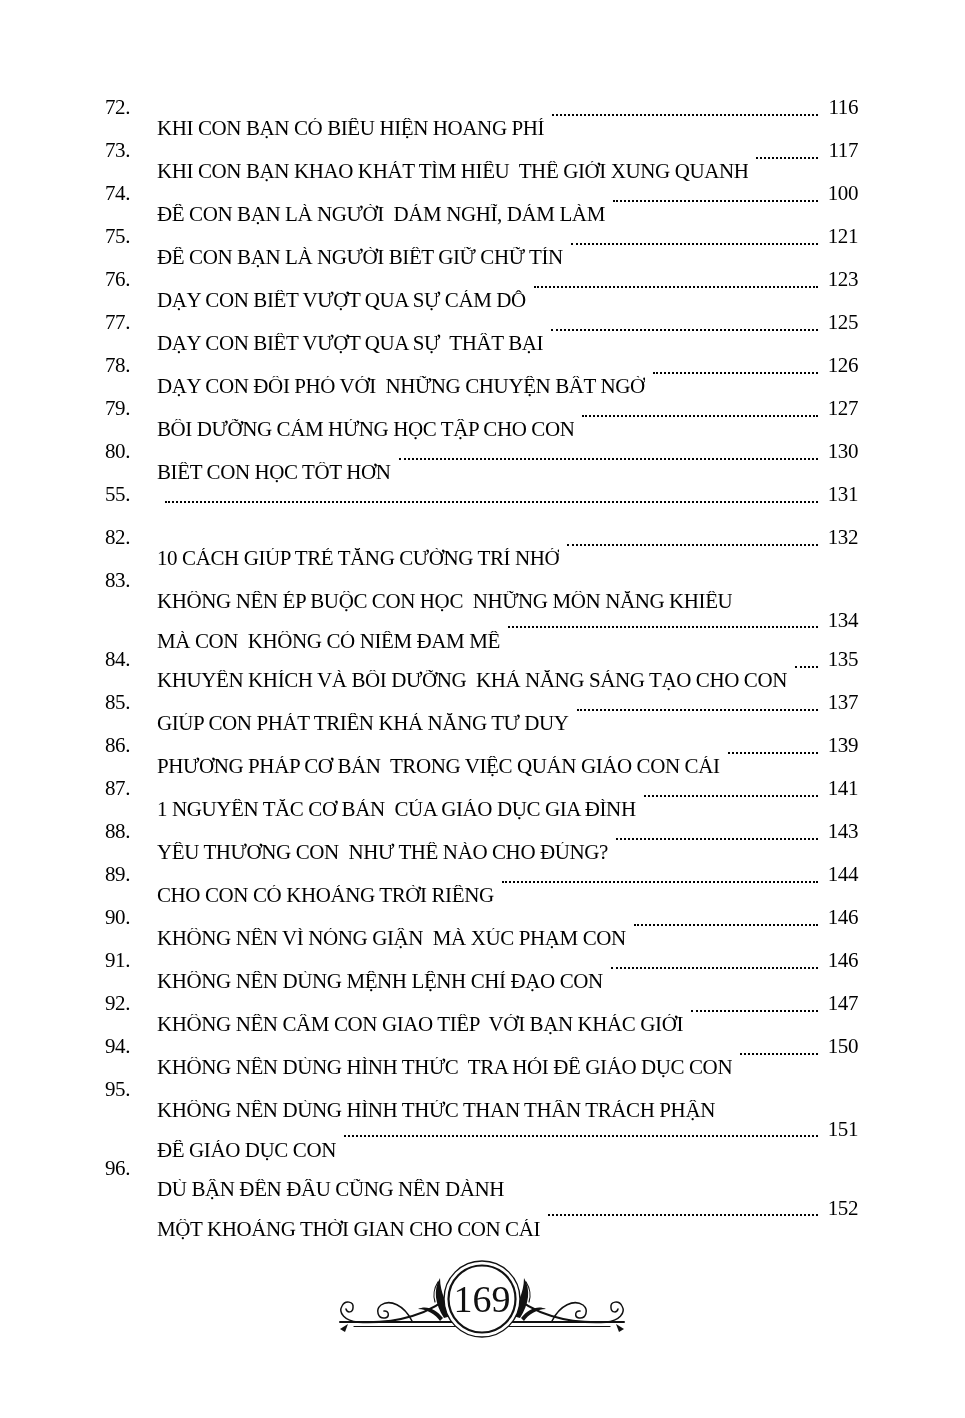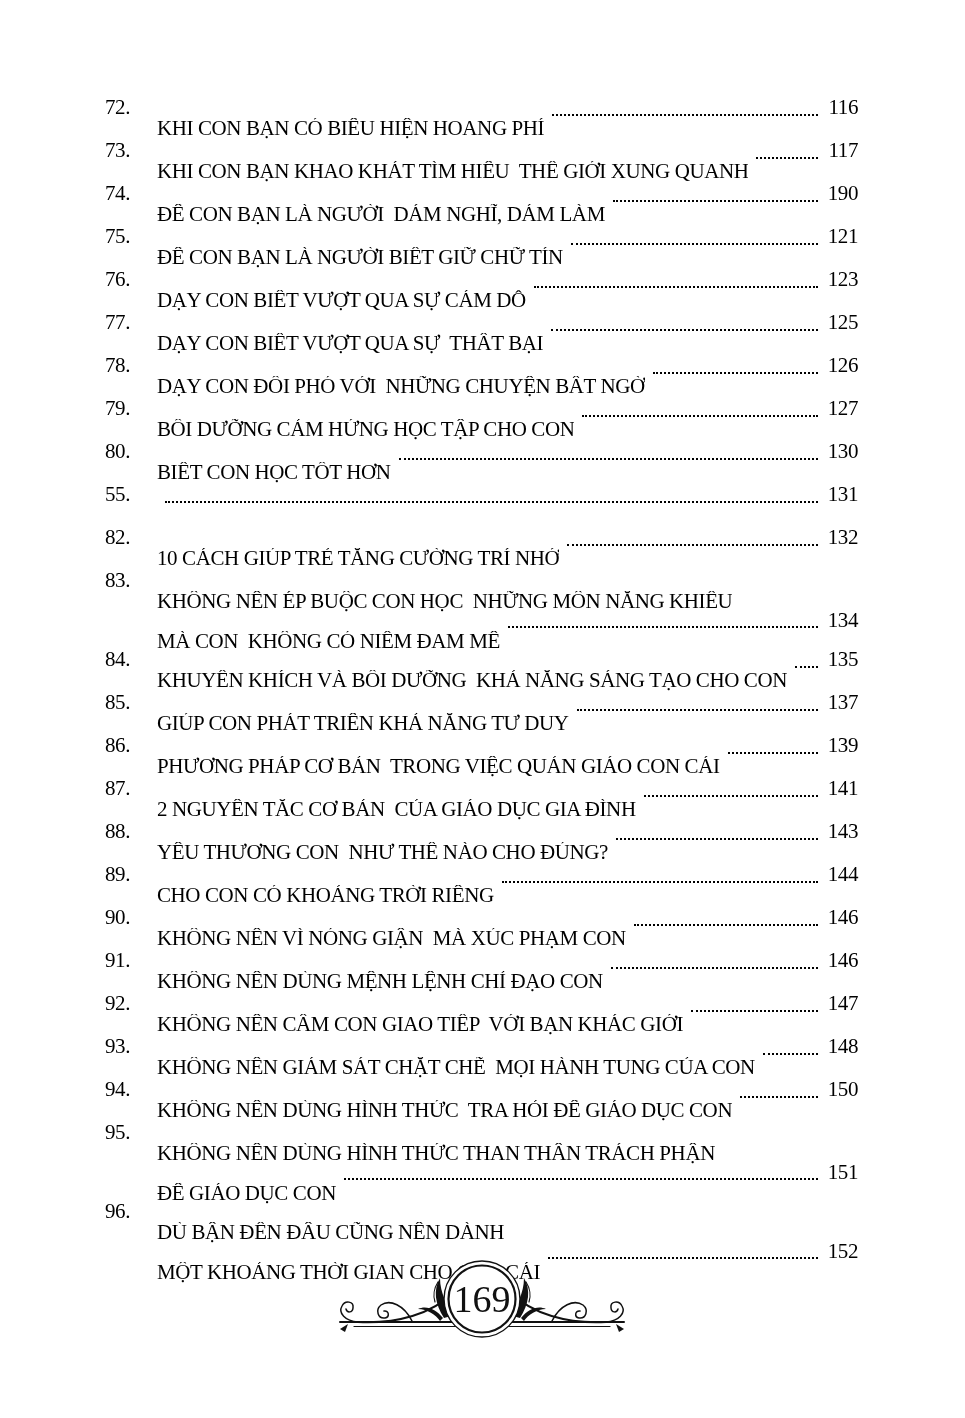--- a/index.html
+++ b/index.html
@@ -80,21 +80,21 @@
       <div class="toc-line">
       <span class="num">73.</span>
       <span class="title">KHI CON BẠN KHAO KHÁT TÌM HIỂU  THẾ GIỚI XUNG QUANH</span>
       <span class="leader"></span>
       <span class="pageno">117</span>
     </div>
       <div class="toc-line">
       <span class="num">74.</span>
       <span class="title">ĐỂ CON BẠN LÀ NGƯỜI  DÁM NGHĨ, DÁM LÀM</span>
       <span class="leader"></span>
-      <span class="pageno">190</span>
+      <span class="pageno">100</span>
     </div>
       <div class="toc-line">
       <span class="num">75.</span>
       <span class="title">ĐỂ CON BẠN LÀ NGƯỜI BIẾT GIỮ CHỮ TÍN</span>
       <span class="leader"></span>
       <span class="pageno">121</span>
     </div>
       <div class="toc-line">
       <span class="num">76.</span>
       <span class="title">DẠY CON BIẾT VƯỢT QUA SỰ CÁM DỖ</span>
@@ -160,21 +160,21 @@
       <span class="pageno">137</span>
     </div>
       <div class="toc-line">
       <span class="num">86.</span>
       <span class="title">PHƯƠNG PHÁP CƠ BẢN  TRONG VIỆC QUẢN GIÁO CON CÁI</span>
       <span class="leader"></span>
       <span class="pageno">139</span>
     </div>
       <div class="toc-line">
       <span class="num">87.</span>
-      <span class="title">2 NGUYÊN TẮC CƠ BẢN  CỦA GIÁO DỤC GIA ĐÌNH</span>
+      <span class="title">1 NGUYÊN TẮC CƠ BẢN  CỦA GIÁO DỤC GIA ĐÌNH</span>
       <span class="leader"></span>
       <span class="pageno">141</span>
     </div>
       <div class="toc-line">
       <span class="num">88.</span>
       <span class="title">YÊU THƯƠNG CON  NHƯ THẾ NÀO CHO ĐÚNG?</span>
       <span class="leader"></span>
       <span class="pageno">143</span>
     </div>
       <div class="toc-line">
@@ -193,26 +193,20 @@
       <span class="num">91.</span>
       <span class="title">KHÔNG NÊN DÙNG MỆNH LỆNH CHỈ ĐẠO CON</span>
       <span class="leader"></span>
       <span class="pageno">146</span>
     </div>
       <div class="toc-line">
       <span class="num">92.</span>
       <span class="title">KHÔNG NÊN CẤM CON GIAO TIẾP  VỚI BẠN KHÁC GIỚI</span>
       <span class="leader"></span>
       <span class="pageno">147</span>
-    </div>
-      <div class="toc-line">
-      <span class="num">93.</span>
-      <span class="title">KHÔNG NÊN GIÁM SÁT CHẶT CHẼ  MỌI HÀNH TUNG CỦA CON</span>
-      <span class="leader"></span>
-      <span class="pageno">148</span>
     </div>
       <div class="toc-line">
       <span class="num">94.</span>
       <span class="title">KHÔNG NÊN DÙNG HÌNH THỨC  TRA HỎI ĐỂ GIÁO DỤC CON</span>
       <span class="leader"></span>
       <span class="pageno">150</span>
     </div>
       <div class="toc-line">
       <span class="num">95.</span>
       <span class="title">KHÔNG NÊN DÙNG HÌNH THỨC THAN THÂN TRÁCH PHẬN</span>

